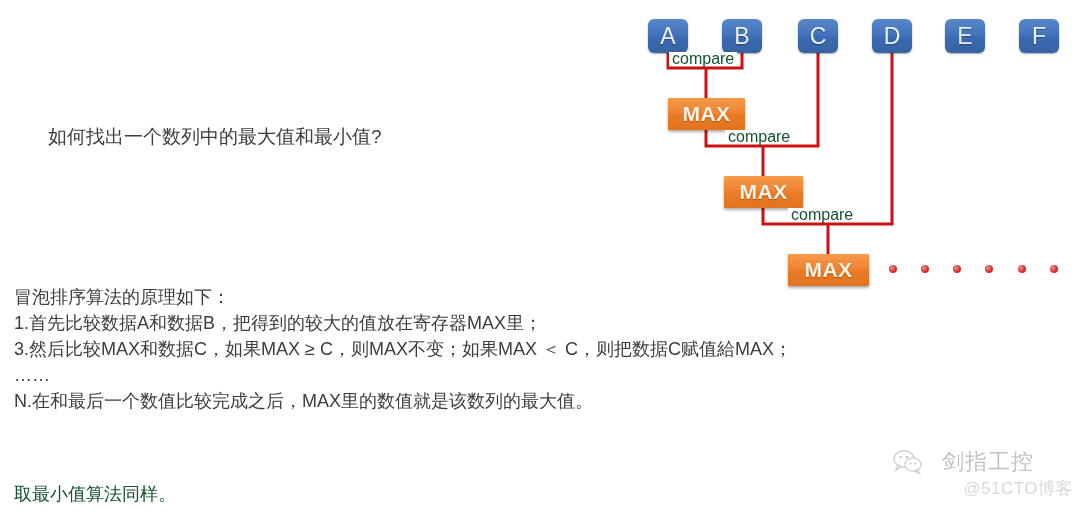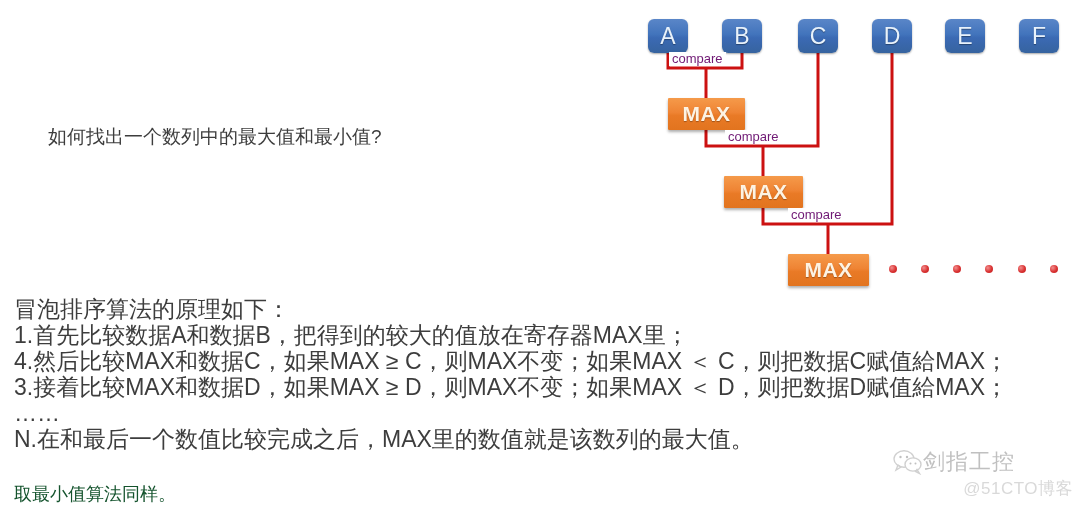--- a/index.html
+++ b/index.html
@@ -61,22 +61,22 @@
     background: linear-gradient(to bottom, #f59a4a 0%, #ef8434 45%, #e97a26 55%, #e2741f 100%);
     box-shadow: 0 2px 3px rgba(0,0,0,0.32);
     text-shadow: 0 1px 1px rgba(0,0,0,0.30);
     color: #fdf3e3;
     border-radius: 1px;
   }
 
   .cmp-label {
     position: absolute;
     background: #ffffff;
-    color: #701a75;
-    font-size: 13px;
+    color: #14532d;
+    font-size: 16px;
     line-height: 14px;
     padding: 0 3px;
     white-space: nowrap;
   }
 
   .dot {
     position: absolute;
     width: 8px;
     height: 8px;
     border-radius: 50%;
@@ -91,22 +91,22 @@
     top: 123px;
     font-size: 19px;
     line-height: 28px;
     color: #3d3d3d;
     white-space: nowrap;
   }
 
   #steps {
     position: absolute;
     left: 14px;
-    top: 296px;
-    font-size: 23px;
+    top: 284px;
+    font-size: 18px;
     line-height: 26px;
     color: #3d3d3d;
     white-space: nowrap;
   }
   #steps .line { display: block; height: 26px; }
 
   #closing {
     position: absolute;
     left: 14px;
     top: 481px;
@@ -121,21 +121,21 @@
     position: absolute;
     left: 893px;
     top: 447px;
     width: 180px;
     height: 64px;
     opacity: 0.62;
   }
   #watermark .wm-row {
     display: flex;
     align-items: center;
-    gap: 0;
+    gap: 19px;
   }
   #watermark .wm-name {
     font-size: 22px;
     color: #9a9a9a;
     letter-spacing: 1px;
   }
   #watermark .wm-sub {
     margin-top: 0;
     text-align: right;
     font-size: 17px;
@@ -205,22 +205,21 @@
   <div class="dot" style="left:301px; top:265px;"></div>
   <div class="dot" style="left:333px; top:265px;"></div>
   <div class="dot" style="left:365px; top:265px;"></div>
   <div class="dot" style="left:398px; top:265px;"></div>
   <div class="dot" style="left:430px; top:265px;"></div>
 </div>
 
 <div id="steps">
   <span class="line">冒泡排序算法的原理如下：</span>
   <span class="line">1.首先比较数据A和数据B，把得到的较大的值放在寄存器MAX里；</span>
-  <span class="line">4.然后比较MAX和数据C，如果MAX ≥ C，则MAX不变；如果MAX ＜ C，则把数据C赋值給MAX；</span>
-  <span class="line">3.接着比较MAX和数据D，如果MAX ≥ D，则MAX不变；如果MAX ＜ D，则把数据D赋值給MAX；</span>
+  <span class="line">3.然后比较MAX和数据C，如果MAX ≥ C，则MAX不变；如果MAX ＜ C，则把数据C赋值給MAX；</span>
   <span class="line">……</span>
   <span class="line">N.在和最后一个数值比较完成之后，MAX里的数值就是该数列的最大值。</span>
 </div>
 
 <div id="closing">取最小值算法同样。</div>
 
 <div id="watermark">
   <div class="wm-row">
     <span class="wechat-icon">
       <svg width="30" height="26" viewBox="0 0 30 26">

